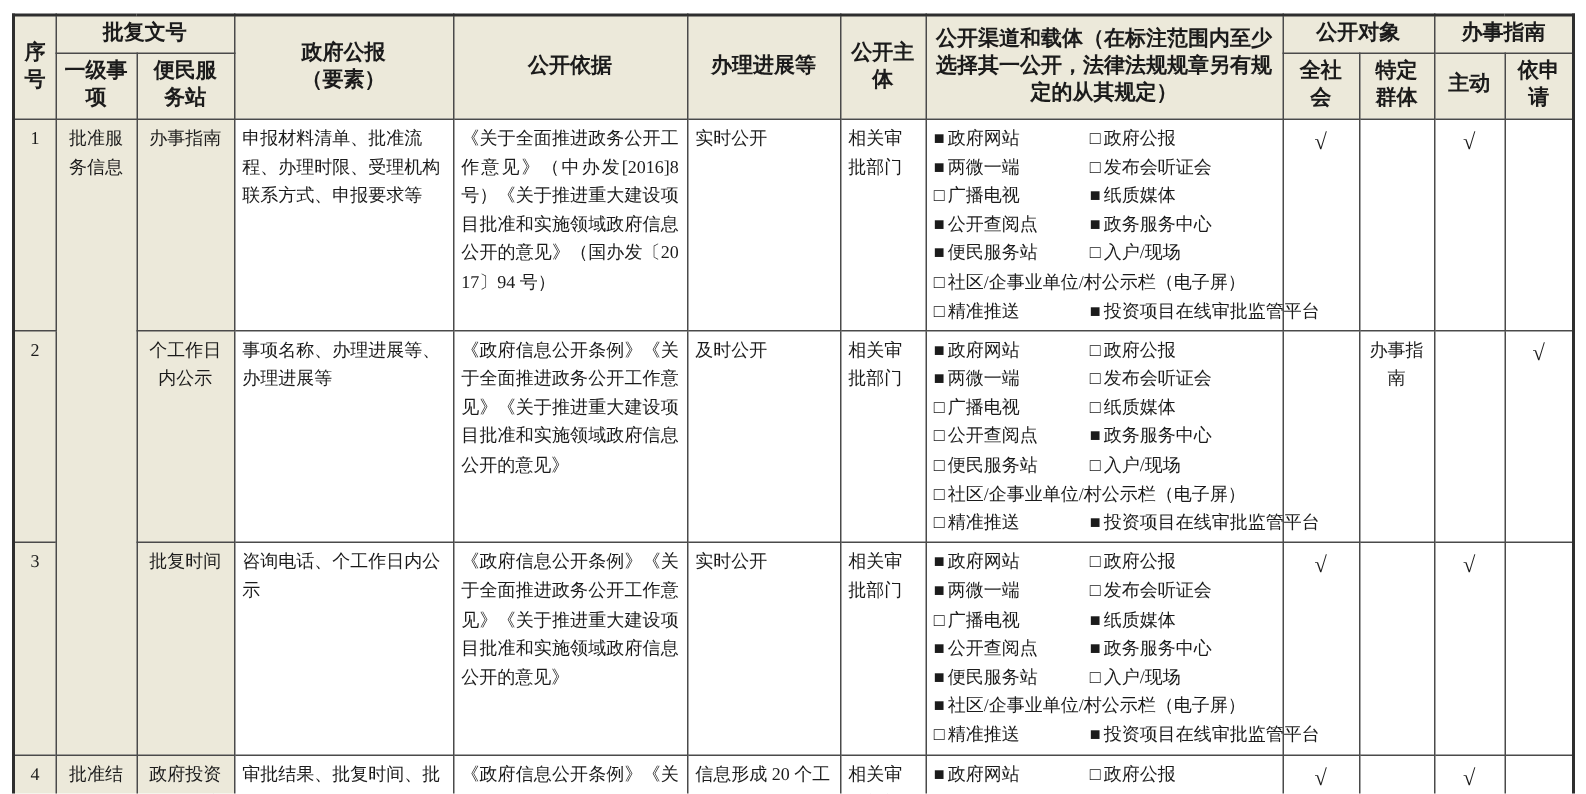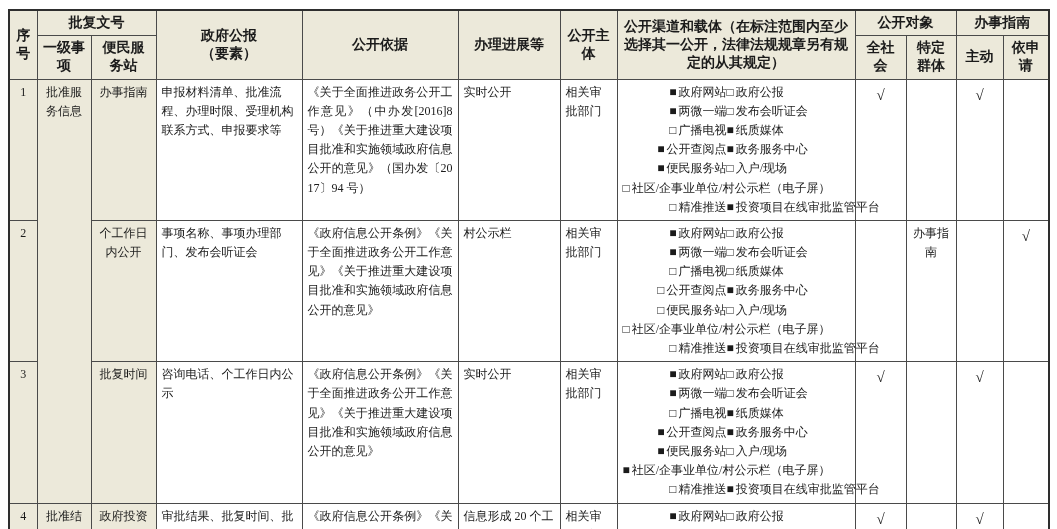--- a/index.html
+++ b/index.html
@@ -30,21 +30,21 @@
     vertical-align:middle !important;
     line-height:1.3;
     white-space:pre-line;
     padding:2px 3px;
   }
   td{font-size:12px;line-height:1.6;}
   td.shade{background:#ece9da;text-align:center;}
   td.no-cell{text-align:center;}
   td.mid{vertical-align:middle;text-align:center;}
   td.tick{font-size:15px;}
-  .ch-line{display:flex;align-items:flex-start;text-align:right;}
+  .ch-line{display:flex;align-items:flex-start;}
   .ch-item{white-space:nowrap;}
   .ch-line .ch-item:first-child:not(:only-child){flex:0 0 104px;}
   .ch-box{margin-right:2px;}
   .basis-cell{ text-align:justify;font-family:Liberation Serif, serif; }
 </style>
 </head>
 <body>
 
 <div class="sheet">
 <table class="grid">
@@ -124,24 +124,24 @@
               </div>
             </div>
           </td>
       <td class="mid tick">√</td>
       <td class="mid"></td>
       <td class="mid tick">√</td>
       <td class="mid tick"></td>
     </tr>
     <tr style="height:112px">
       <td class="shade no-cell">2</td>
-      <td class="shade">个工作日内公开</td>
-      <td>事项名称、事项办理部门、发布会听证会</td>
+      <td class="shade">个工作日内公示</td>
+      <td>事项名称、办理进展等、办理进展等</td>
       <td class="basis-cell">《政府信息公开条例》《关于全面推进政务公开工作意见》《关于推进重大建设项目批准和实施领域政府信息公开的意见》</td>
-      <td>村公示栏</td>
+      <td>及时公开</td>
       <td>相关审批部门</td>
       <td>
             <div class="channels">
               <div class="ch-line">
                 <span class="ch-item"><span class="ch-box">■</span><span>政府网站</span></span>
                 <span class="ch-item"><span class="ch-box">□</span><span>政府公报</span></span>
               </div>
               <div class="ch-line">
                 <span class="ch-item"><span class="ch-box">■</span><span>两微一端</span></span>
                 <span class="ch-item"><span class="ch-box">□</span><span>发布会听证会</span></span>

